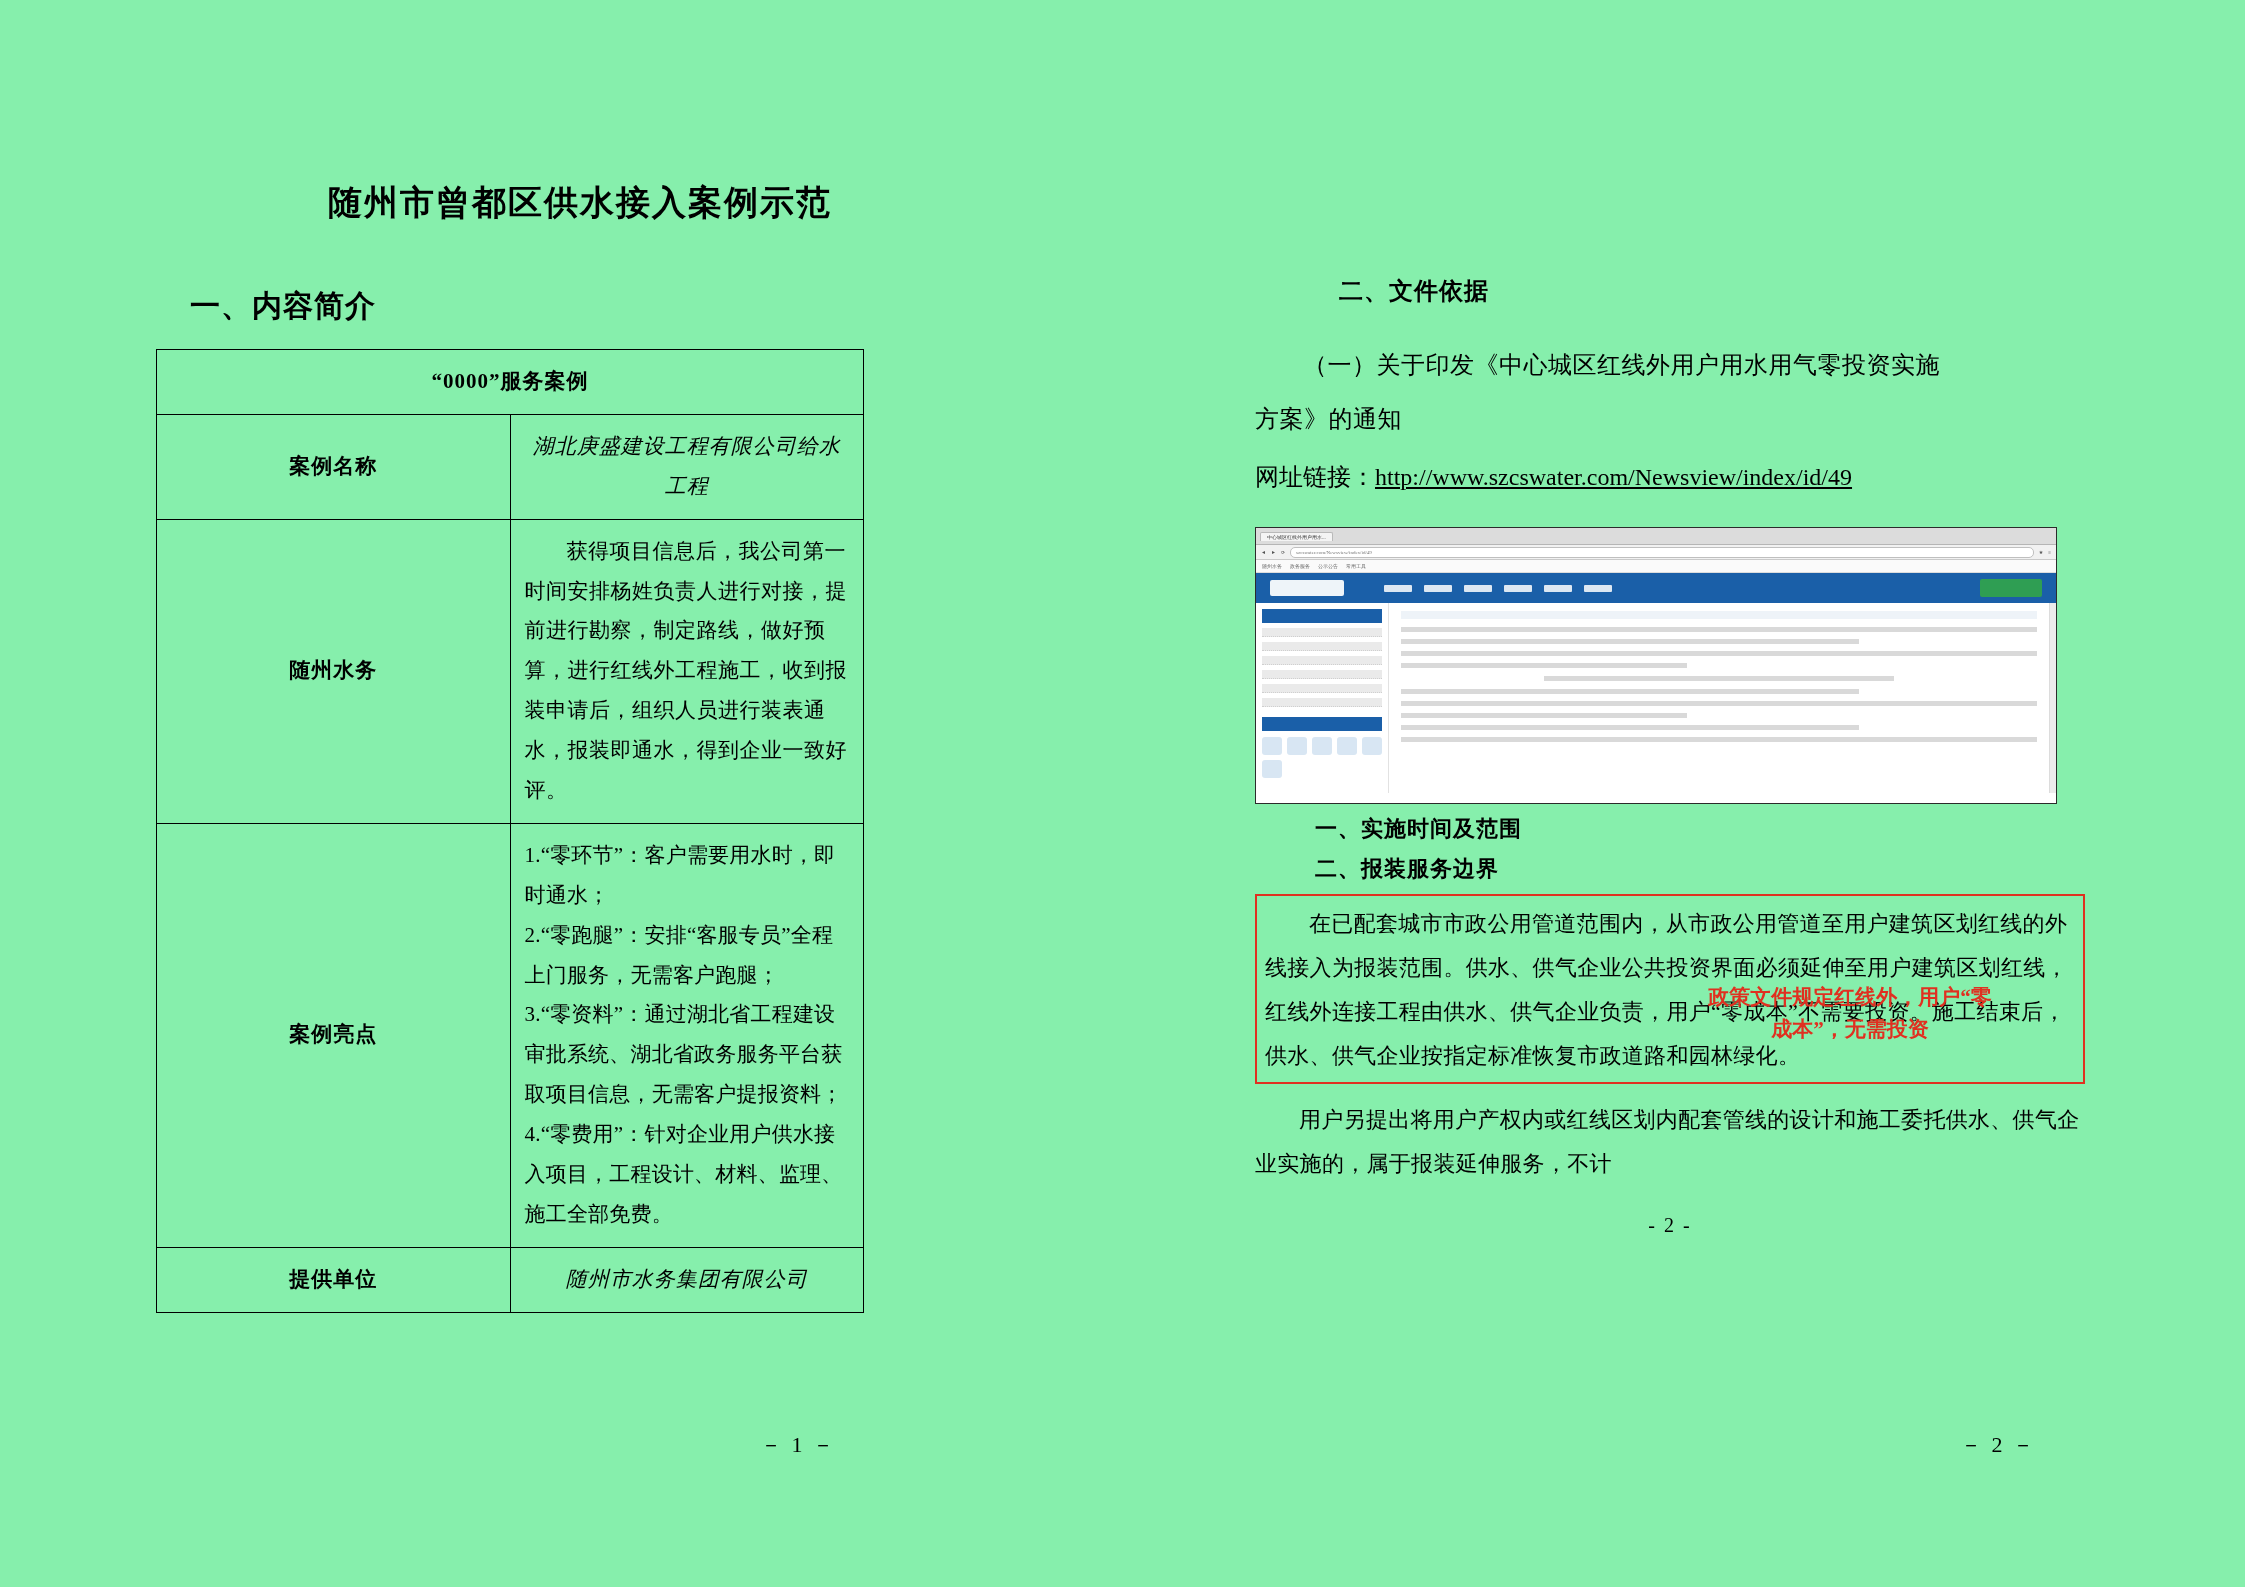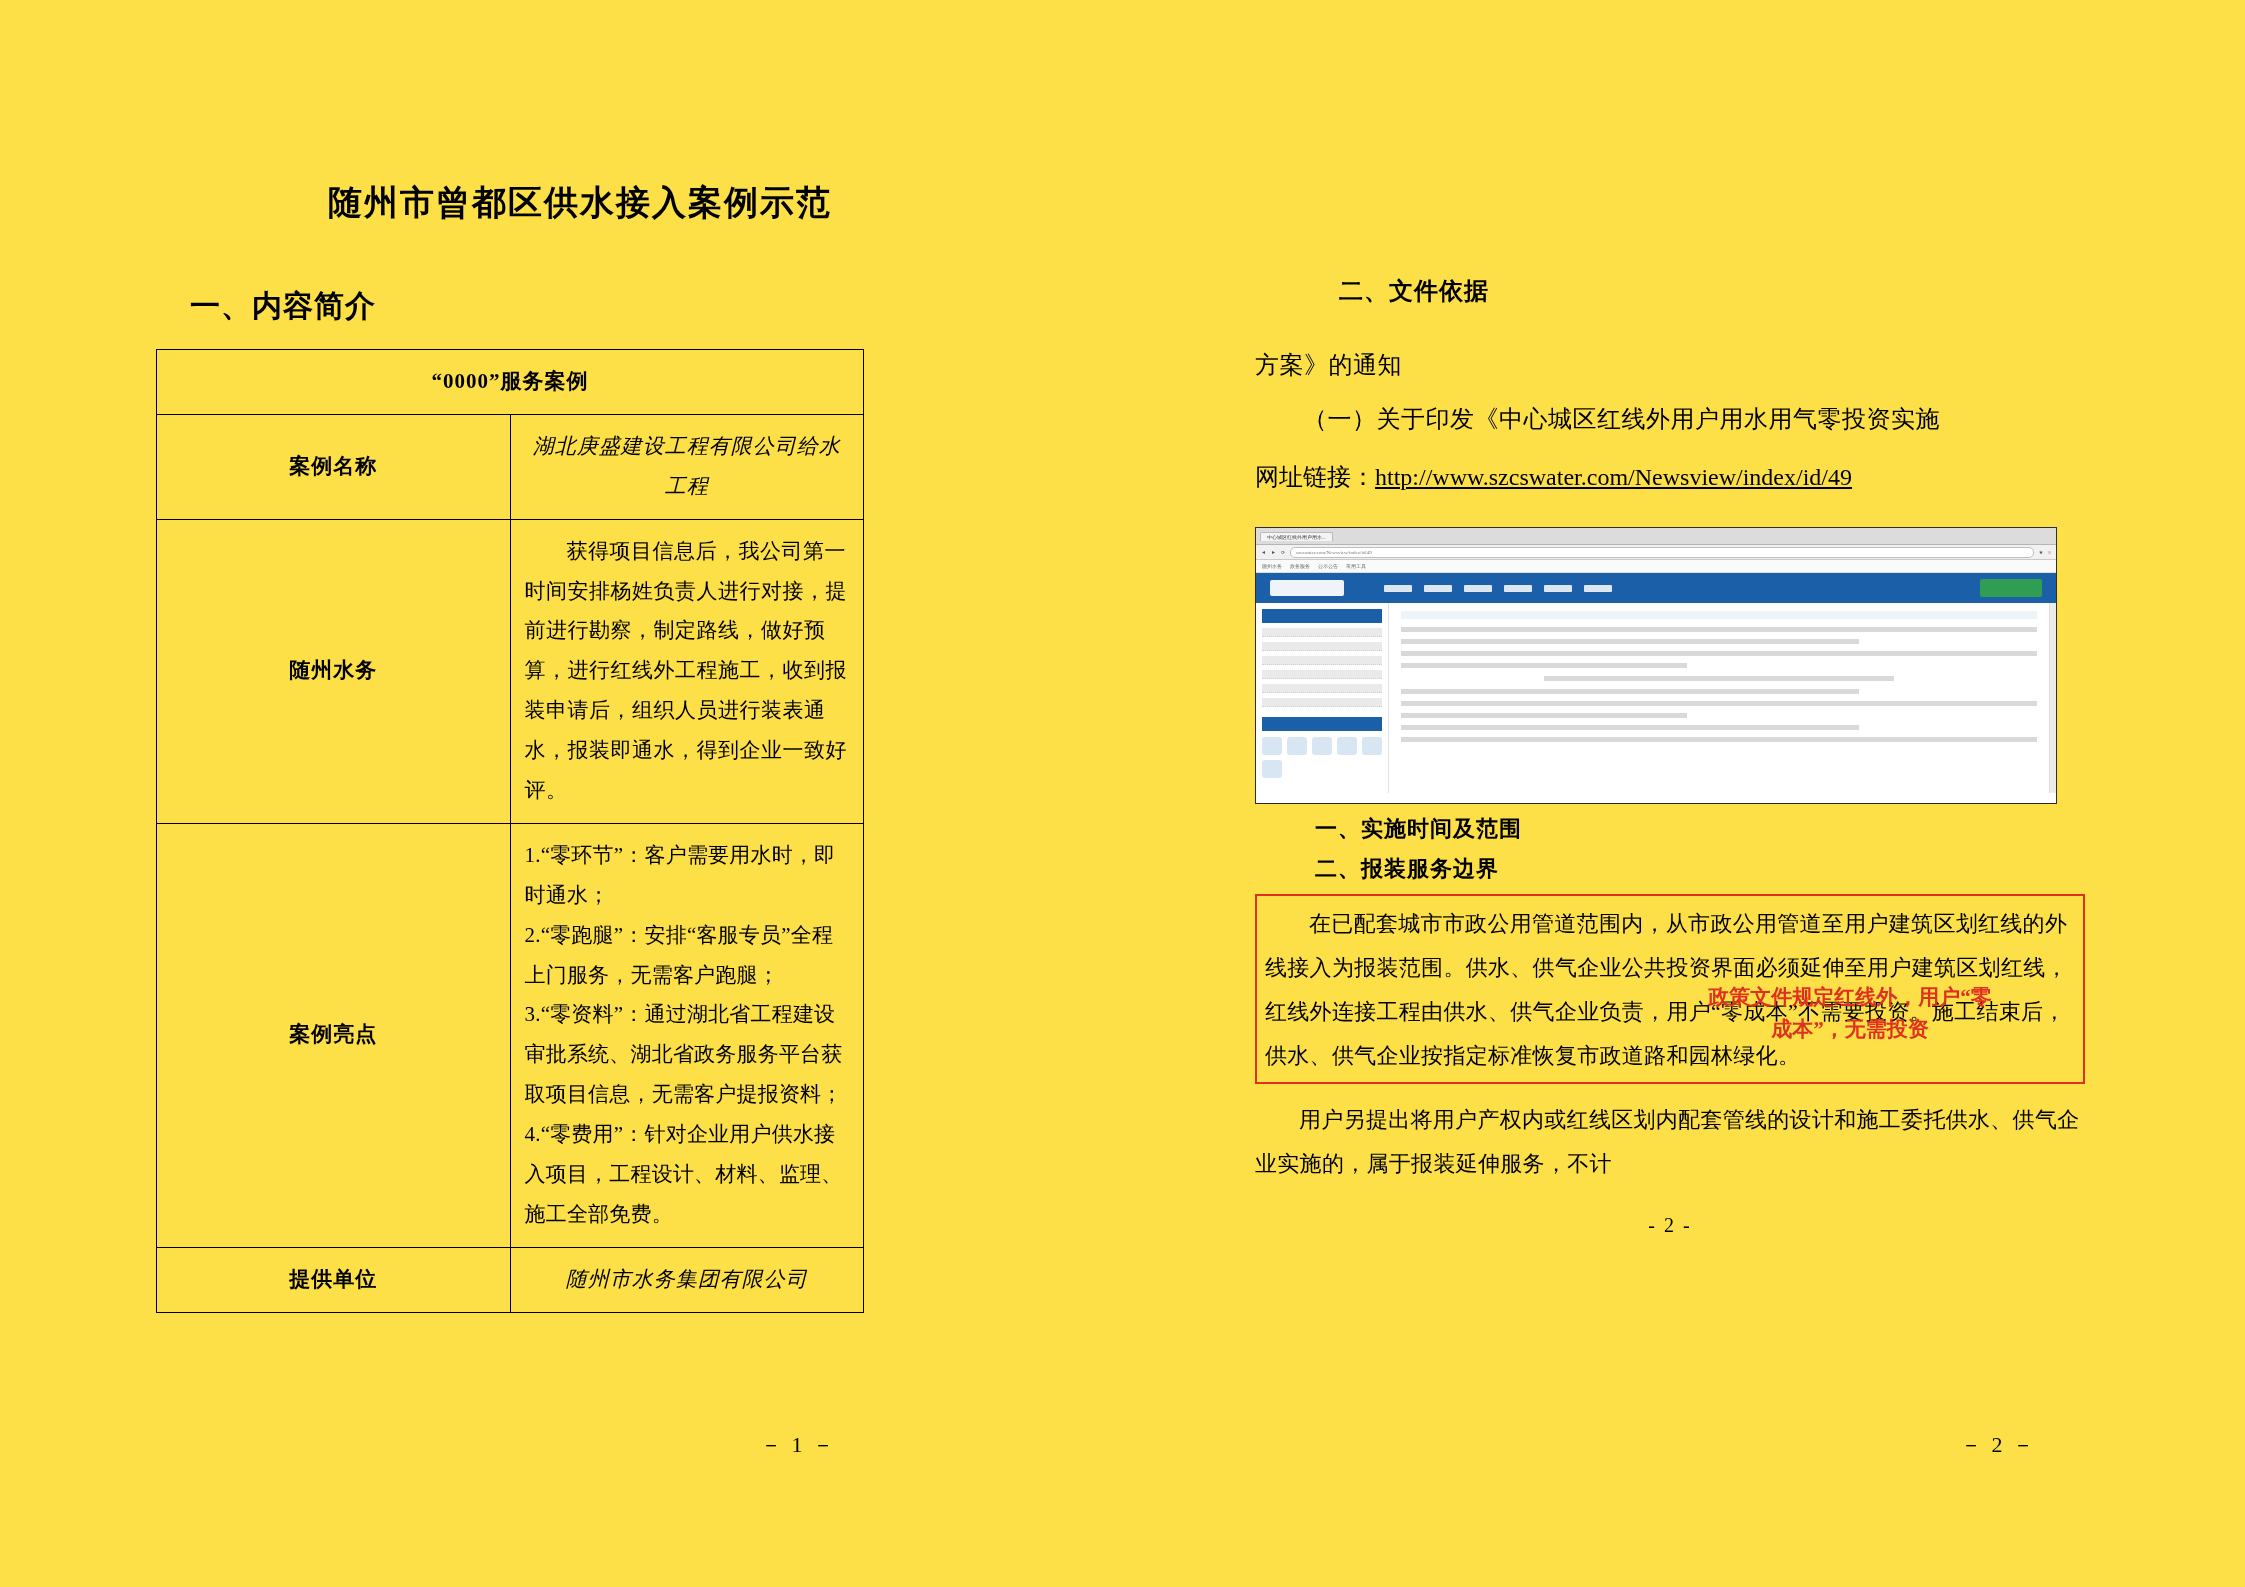--- a/index.html
+++ b/index.html
@@ -14,21 +14,21 @@
     color: #000000;
     position: relative;
     overflow: hidden;
   }
   .page {
     position: absolute;
     top: 0;
     left: 0;
     width: 2245px;
     height: 1587px;
-    background: #fde047;
+    background: #86efac;
   }
   
   .page-left {
     position: absolute;
     left: 150px;
     top: 180px;
     width: 860px;
   }
   .doc-title {
     font-size: 34px;
@@ -359,22 +359,22 @@
       </tbody>
     </table>
   </div>
 
   <div class="page-number pn-left">－ 1 －</div>
 
   <div class="page-right">
 
     <h2 class="r-heading">二、文件依据</h2>
 
+    <p class="r-para indent">（一）关于印发《中心城区红线外用户用水用气零投资实施</p>
     <p class="r-para">方案》的通知</p>
-    <p class="r-para indent">（一）关于印发《中心城区红线外用户用水用气零投资实施</p>
 
     <p class="r-link-line">
       <span>网址链接：</span><a class="r-link" href="#">http://www.szcswater.com/Newsview/index/id/49</a>
     </p>
 
     <div class="shot">
       <div class="shot-chrome">
         <div class="shot-tab">中心城区红线外用户用水...</div>
       </div>
       <div class="shot-urlbar">

